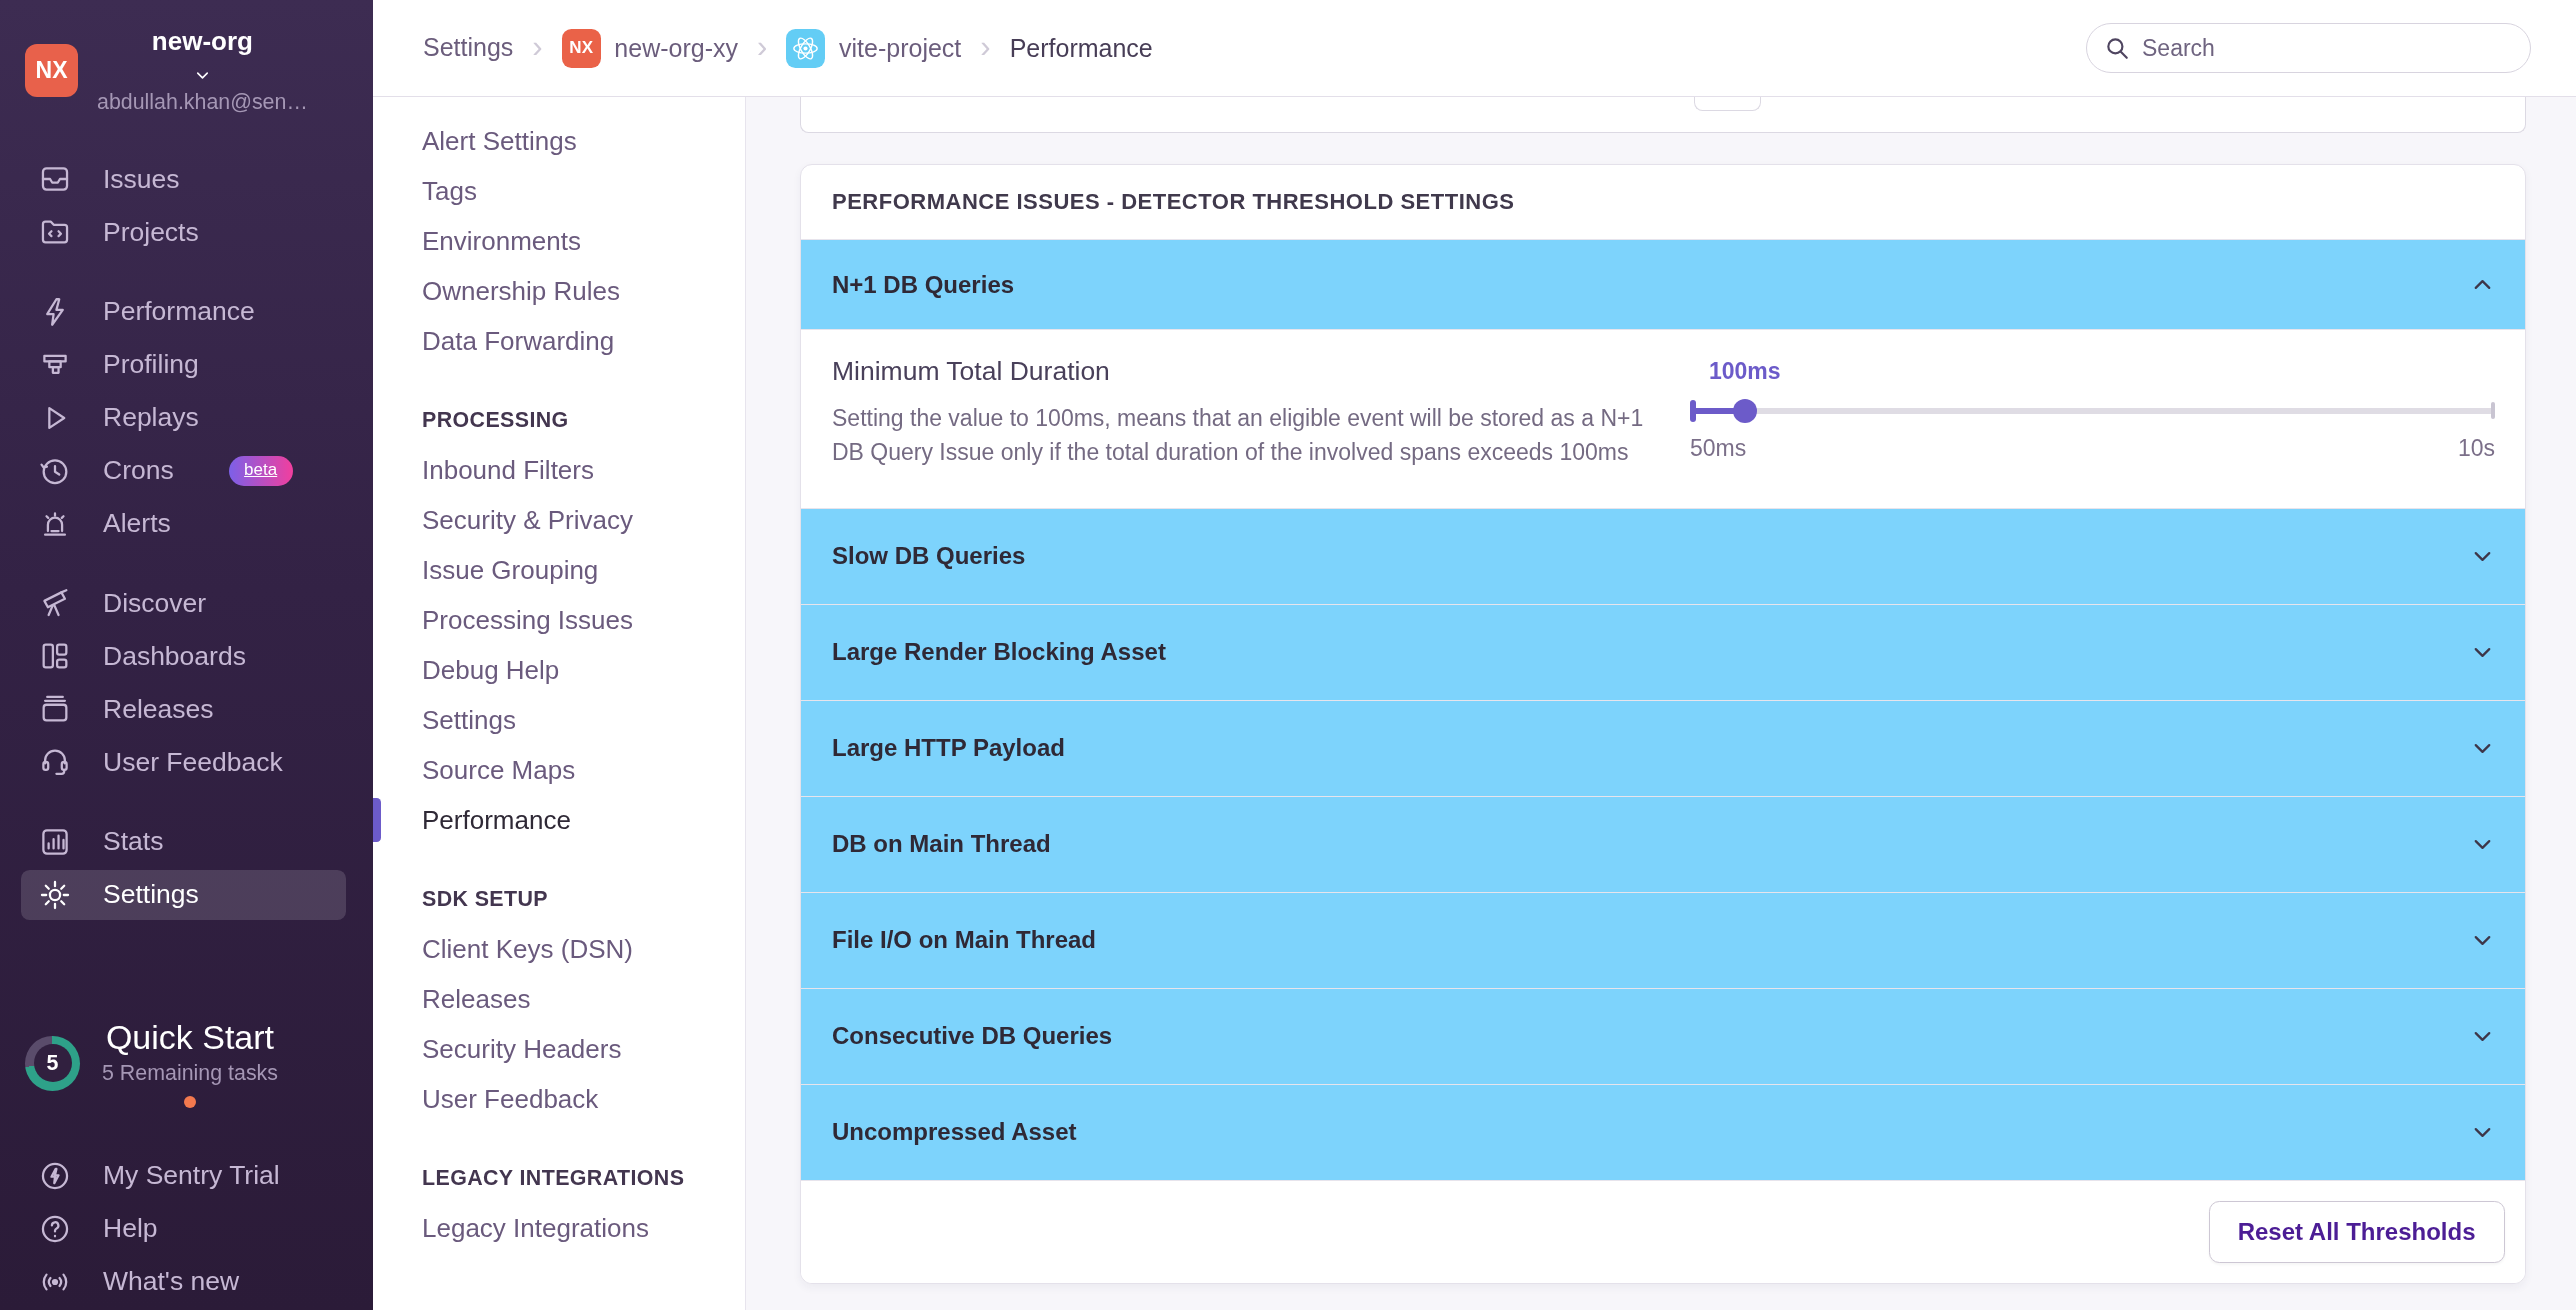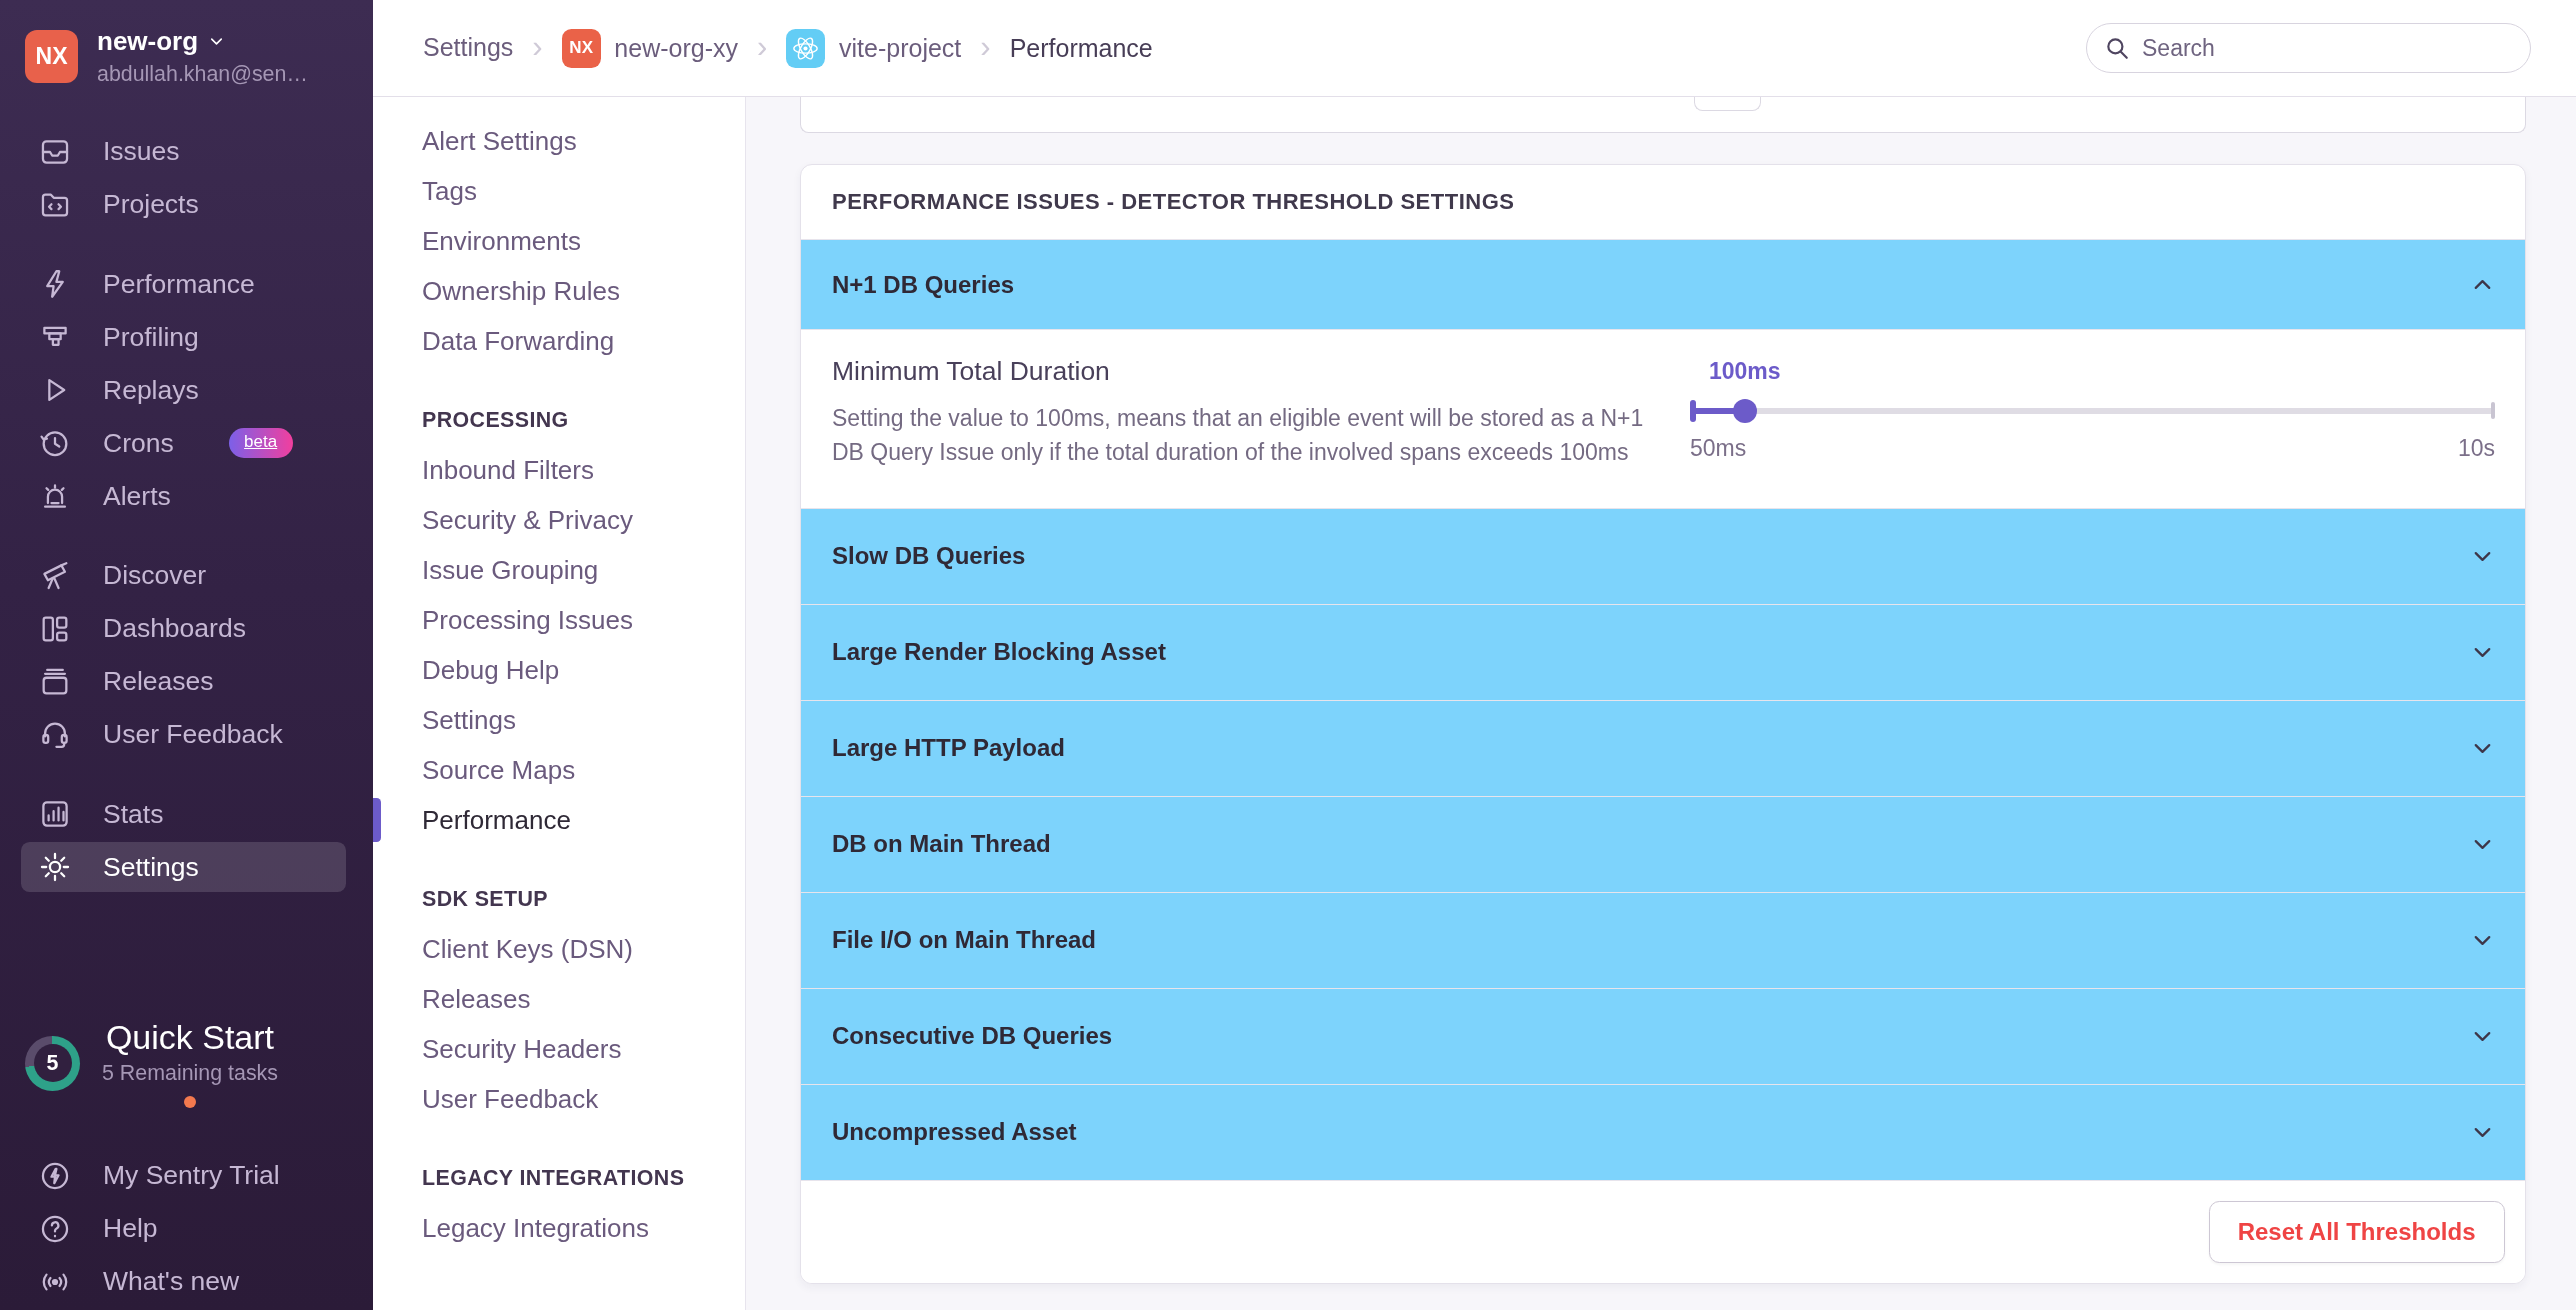--- a/index.html
+++ b/index.html
@@ -6,21 +6,21 @@
   html,body { width:2576px; height:1310px; overflow:hidden; }
   body { font-family:"Liberation Sans", sans-serif; background:#f7f6fa; color:#2f2936; }
   .app { display:flex; width:2576px; height:1310px; }
 
   
   .sidebar { position:relative; width:373px; flex:none; height:100%;
     background:linear-gradient(180deg,#3d2c52 0%, #332245 45%, #2b1b38 100%); color:#c6b8d4; }
   .org { display:flex; align-items:center; gap:19px; padding:26px 20.5px 0 25px; }
   .org-avatar { width:53px; height:53px; border-radius:12px; background:#e8614b; color:#fff;
     display:flex; align-items:center; justify-content:center; font-size:23px; font-weight:bold; flex:none; }
-  .org-name-row { display:flex; align-items:center; gap:8.6px; color:#fff; font-size:26px; font-weight:bold; }
+  .org-name-row { display:flex; align-items:center; gap:8.6px; color:#fff; font-size:26px; font-weight:bold;flex-direction:column; }
   .org-email { font-size:21.4px; color:#a597b5; margin-top:5.1px; white-space:nowrap; }
   .nav { margin-top:38px; }
   .nav-group { margin-bottom:26.5px; }
   .nav-item { position:relative; height:53px; display:flex; align-items:center; gap:31px;
     padding-left:38px; font-size:26.5px; color:#c6b8d4; cursor:pointer; }
   .nav-item .ico { width:34px; height:34px; flex:none; display:flex; align-items:center; justify-content:center; }
   .nav-item svg { width:34px; height:34px; stroke:currentColor; fill:none; stroke-width:1.6;
     stroke-linecap:round; stroke-linejoin:round; }
   .nav-item.active { color:#ffffff; }
   .nav-item.active::before { content:''; position:absolute; left:20.5px; right:27px; top:1.7px; bottom:1.7px;
@@ -98,21 +98,21 @@
   .track-base { position:absolute; left:0; right:0; top:8.6px; height:6.8px; border-radius:3.4px; background:#dfdce4; }
   .track-fill { position:absolute; left:0; top:8.6px; height:6.8px; border-radius:3.4px; background:#6c5bc9; }
   .tick-left { position:absolute; left:0; top:0.9px; width:6px; height:22px; border-radius:3.4px; background:#6c5bc9; }
   .tick-right { position:absolute; right:0; top:3.4px; width:4.3px; height:17px; border-radius:2.6px; background:#c9c5d2; }
   .thumb { position:absolute; top:0; width:24px; height:24px; border-radius:50%; background:#6c5bc9; transform:translateX(-50%); }
   .slider-labels { display:flex; justify-content:space-between; font-size:23px; color:#7b6f89; }
 
   .panel-footer { border-top:1.7px solid #e7e4ec; height:103px; display:flex; align-items:center;
     justify-content:flex-end; padding-right:20.5px; background:#fff; }
   .btn { height:62px; padding:0 28px; background:#fff; border:1.7px solid #cdc7d4; border-radius:10.3px;
-    font-size:24px; font-weight:600; color:#ef4444; cursor:pointer; box-shadow:0 1.7px 2.6px rgba(0,0,0,0.04);
+    font-size:24px; font-weight:600; color:#4c1d95; cursor:pointer; box-shadow:0 1.7px 2.6px rgba(0,0,0,0.04);
     font-family:"Liberation Sans", sans-serif;text-align:center; }
 </style>
 </head>
 <body>
 
 <div class="app">
 
   <aside class="sidebar">
     <div class="org">
       <div class="org-avatar">NX</div>

